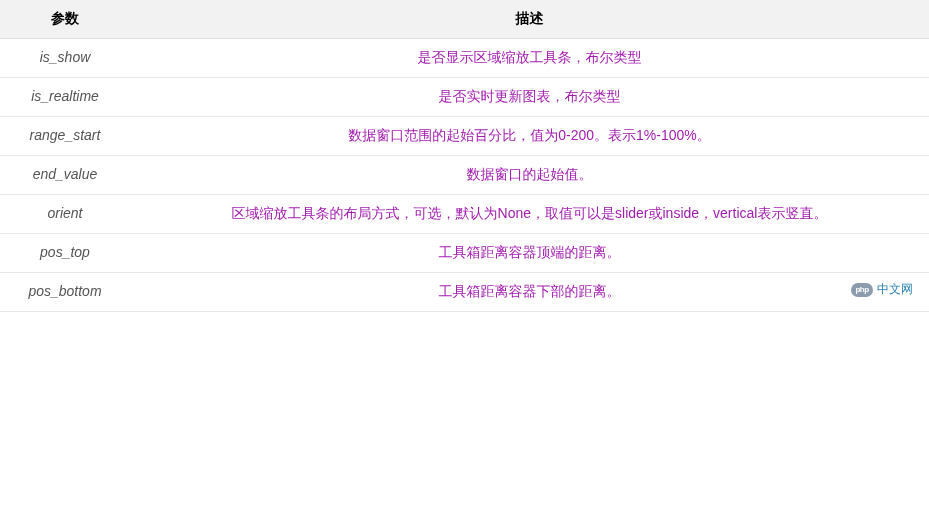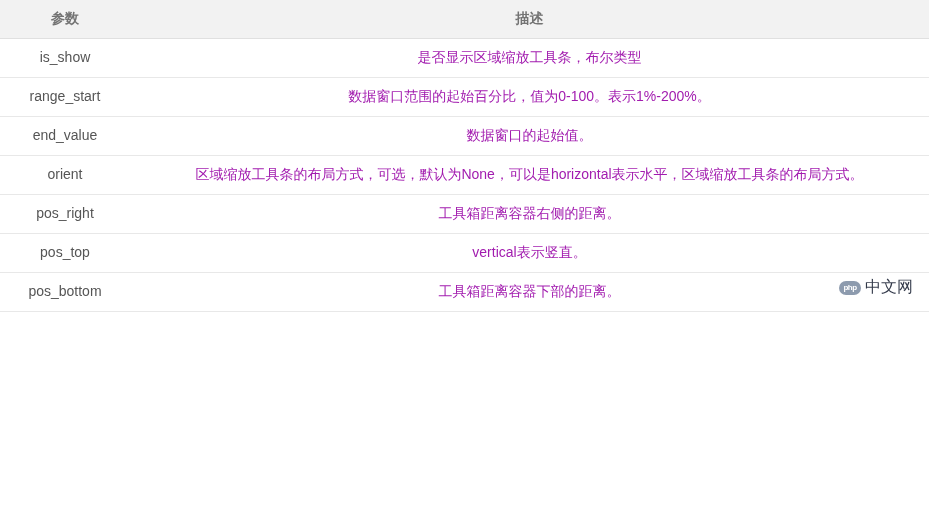--- a/index.html
+++ b/index.html
@@ -20,34 +20,35 @@
       color: #333;
     }
     thead tr {
       background: #f2f2f2;
     }
     th {
       padding: 10px 8px;
       text-align: center;
       font-weight: bold;
       border-bottom: 1px solid #e0e0e0;
-      color: #737373;
+      color: #000000;
     }
     th:first-child {
       width: 130px;
     }
     td {
       padding: 10px 8px;
       border-bottom: 1px solid #e8e8e8;
       text-align: center;
       color: #a21caf;
     }
     td:first-child {
       width: 130px;
       color: #555;
+      font-style: italic;
     }
     tbody tr {
       vertical-align: baseline;
     }
     .watermark {
       position: absolute;
       right: 10px;
       bottom: 12px;
       display: flex;
       align-items: center;
@@ -66,58 +67,58 @@
       display: flex;
       align-items: center;
       justify-content: center;
       color: #fff;
       font-size: 8px;
       font-weight: bold;
       letter-spacing: -0.5px;
       margin-left: 34px;
     }
     .watermark-text {
-      font-size: 16px;
-      color: #0f172a;
+      font-size: 12px;
+      color: #0369a1;
     }
   </style>
 </head>
 <body>
 
 <table>
   <thead>
     <tr>
       <th>参数</th>
       <th>描述</th>
     </tr>
   </thead>
   <tbody id="tbody">
       <tr>
         <td>is_show</td>
         <td>是否显示区域缩放工具条，布尔类型</td>
       </tr>
       <tr>
+        <td>is_realtime</td>
+        <td>是否实时更新图表，布尔类型</td>
+      </tr>
+      <tr>
         <td>range_start</td>
-        <td>数据窗口范围的起始百分比，值为0-100。表示1%-200%。</td>
+        <td>数据窗口范围的起始百分比，值为0-200。表示1%-100%。</td>
       </tr>
       <tr>
         <td>end_value</td>
         <td>数据窗口的起始值。</td>
       </tr>
       <tr>
         <td>orient</td>
-        <td>区域缩放工具条的布局方式，可选，默认为None，可以是horizontal表示水平，区域缩放工具条的布局方式。</td>
-      </tr>
-      <tr>
-        <td>pos_right</td>
-        <td>工具箱距离容器右侧的距离。</td>
+        <td>区域缩放工具条的布局方式，可选，默认为None，取值可以是slider或inside，vertical表示竖直。</td>
       </tr>
       <tr>
         <td>pos_top</td>
-        <td>vertical表示竖直。</td>
+        <td>工具箱距离容器顶端的距离。</td>
       </tr>
       <tr>
         <td>pos_bottom</td>
         <td>工具箱距离容器下部的距离。</td>
       </tr>
     </tbody>
 </table>
 
 <div class="watermark">
   <span class="watermark-logo">php</span>

